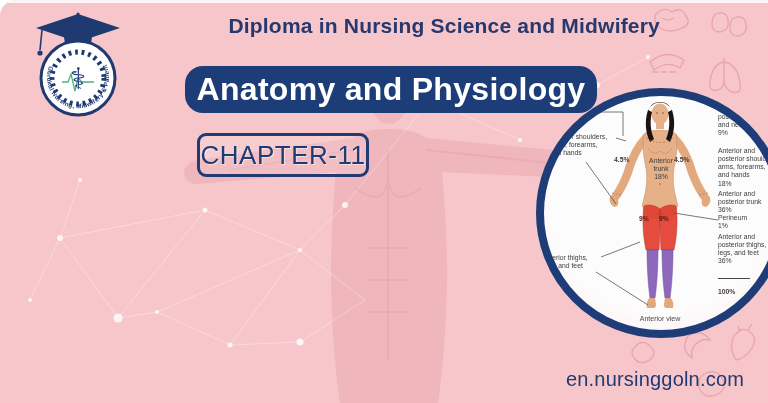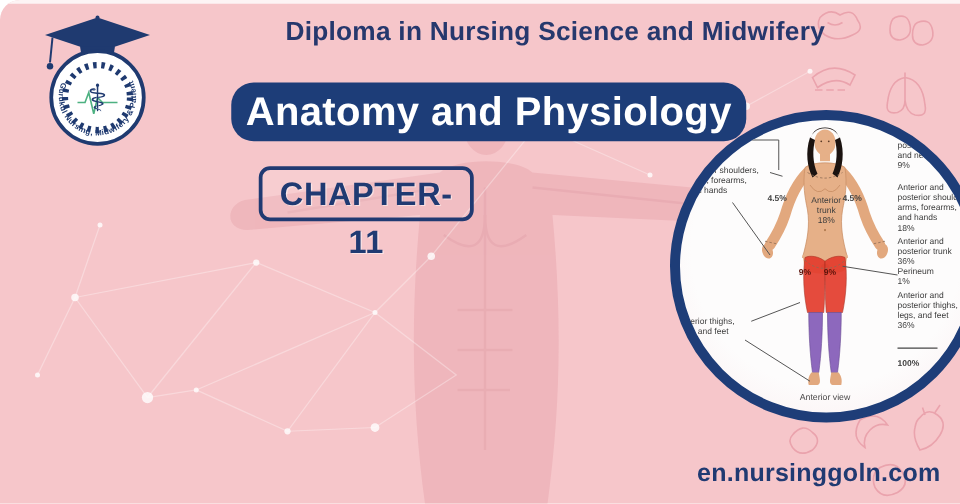--- a/index.html
+++ b/index.html
@@ -14,33 +14,33 @@
   .program-title{
     position:absolute;left:120px;top:14px;width:540px;text-align:right;
     font-size:21px;font-weight:bold;color:#26386d;letter-spacing:.2px;
   }
   .subject-pill{
     position:absolute;left:185px;top:48px;width:412px;height:47px;border-radius:18px;
     background:#1d3d78;color:#ffffff;font-size:32px;font-weight:bold;
     text-align:center;line-height:47px;letter-spacing:.3px;margin-top:18px;
   }
   .chapter-badge{
-    position:absolute;left:207px;top:133px;width:166px;height:38px;
+    position:absolute;left:197px;top:133px;width:166px;height:38px;
     border:3px solid #203a72;border-radius:9px;background:rgba(255,255,255,.12);
-    color:#203a72;font-size:26px;font-weight:bold;text-align:center;line-height:38px;
+    color:#203a72;font-size:26px;font-weight:normal;text-align:center;line-height:38px;
     letter-spacing:.5px;text-shadow:1px 1px 0 rgba(255,255,255,.5);
   }
   .main-title{
     position:absolute;left:8px;top:212px;width:540px;text-align:center;
     color:#24386d;font-weight:bold;font-size:41px;line-height:46px;letter-spacing:-.5px;
     text-shadow:2px 2px 2px rgba(255,255,255,.55);
   }
   .website{
     position:absolute;left:550px;top:368px;width:210px;text-align:center;
-    color:#203a72;font-size:20px;font-weight:bold;letter-spacing:.2px;
+    color:#203a72;font-size:20px;font-weight:normal;letter-spacing:.2px;
   }
   
   .logo{position:absolute;left:26px;top:4px;width:104px;height:116px;}
   
   .circle-frame{
     position:absolute;left:536px;top:88px;width:234px;height:234px;
     background:#fdfcfc;border:8px solid #1e3d78;border-radius:50%;overflow:hidden;
   }
   .circle-inner{position:absolute;inset:0;}
   .circle-inner .tint{position:absolute;inset:0;border-radius:50%;

